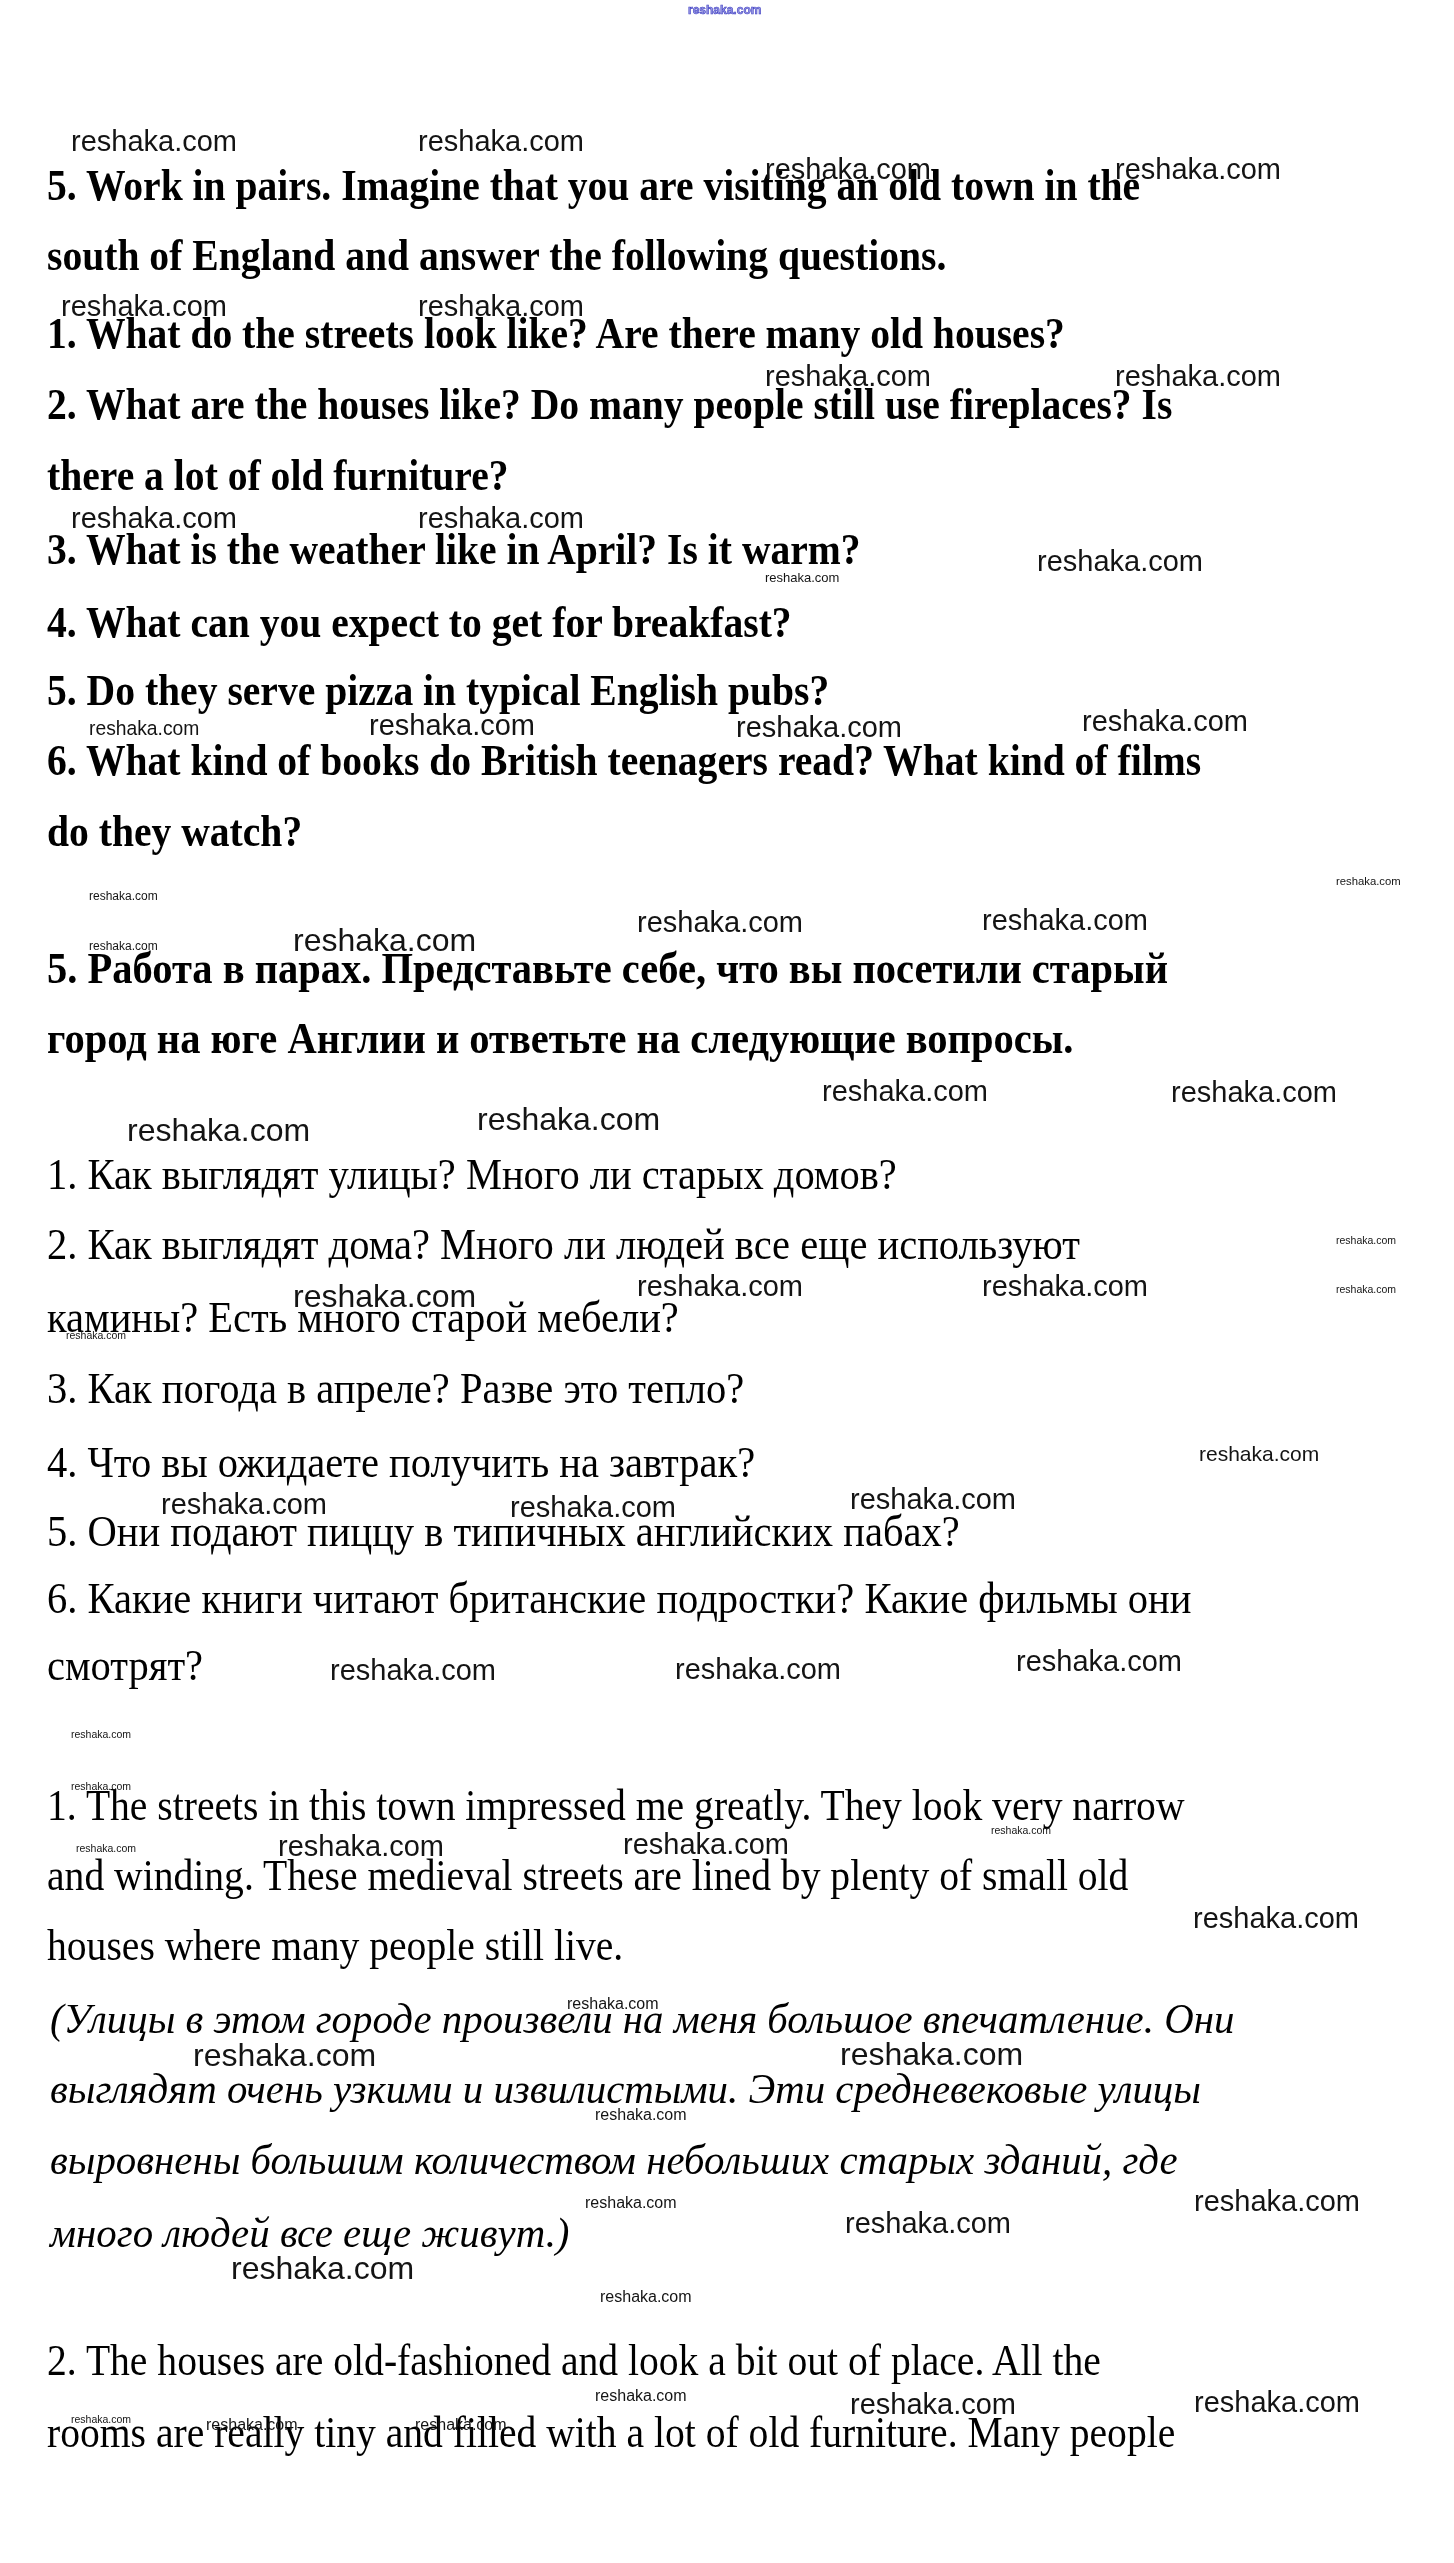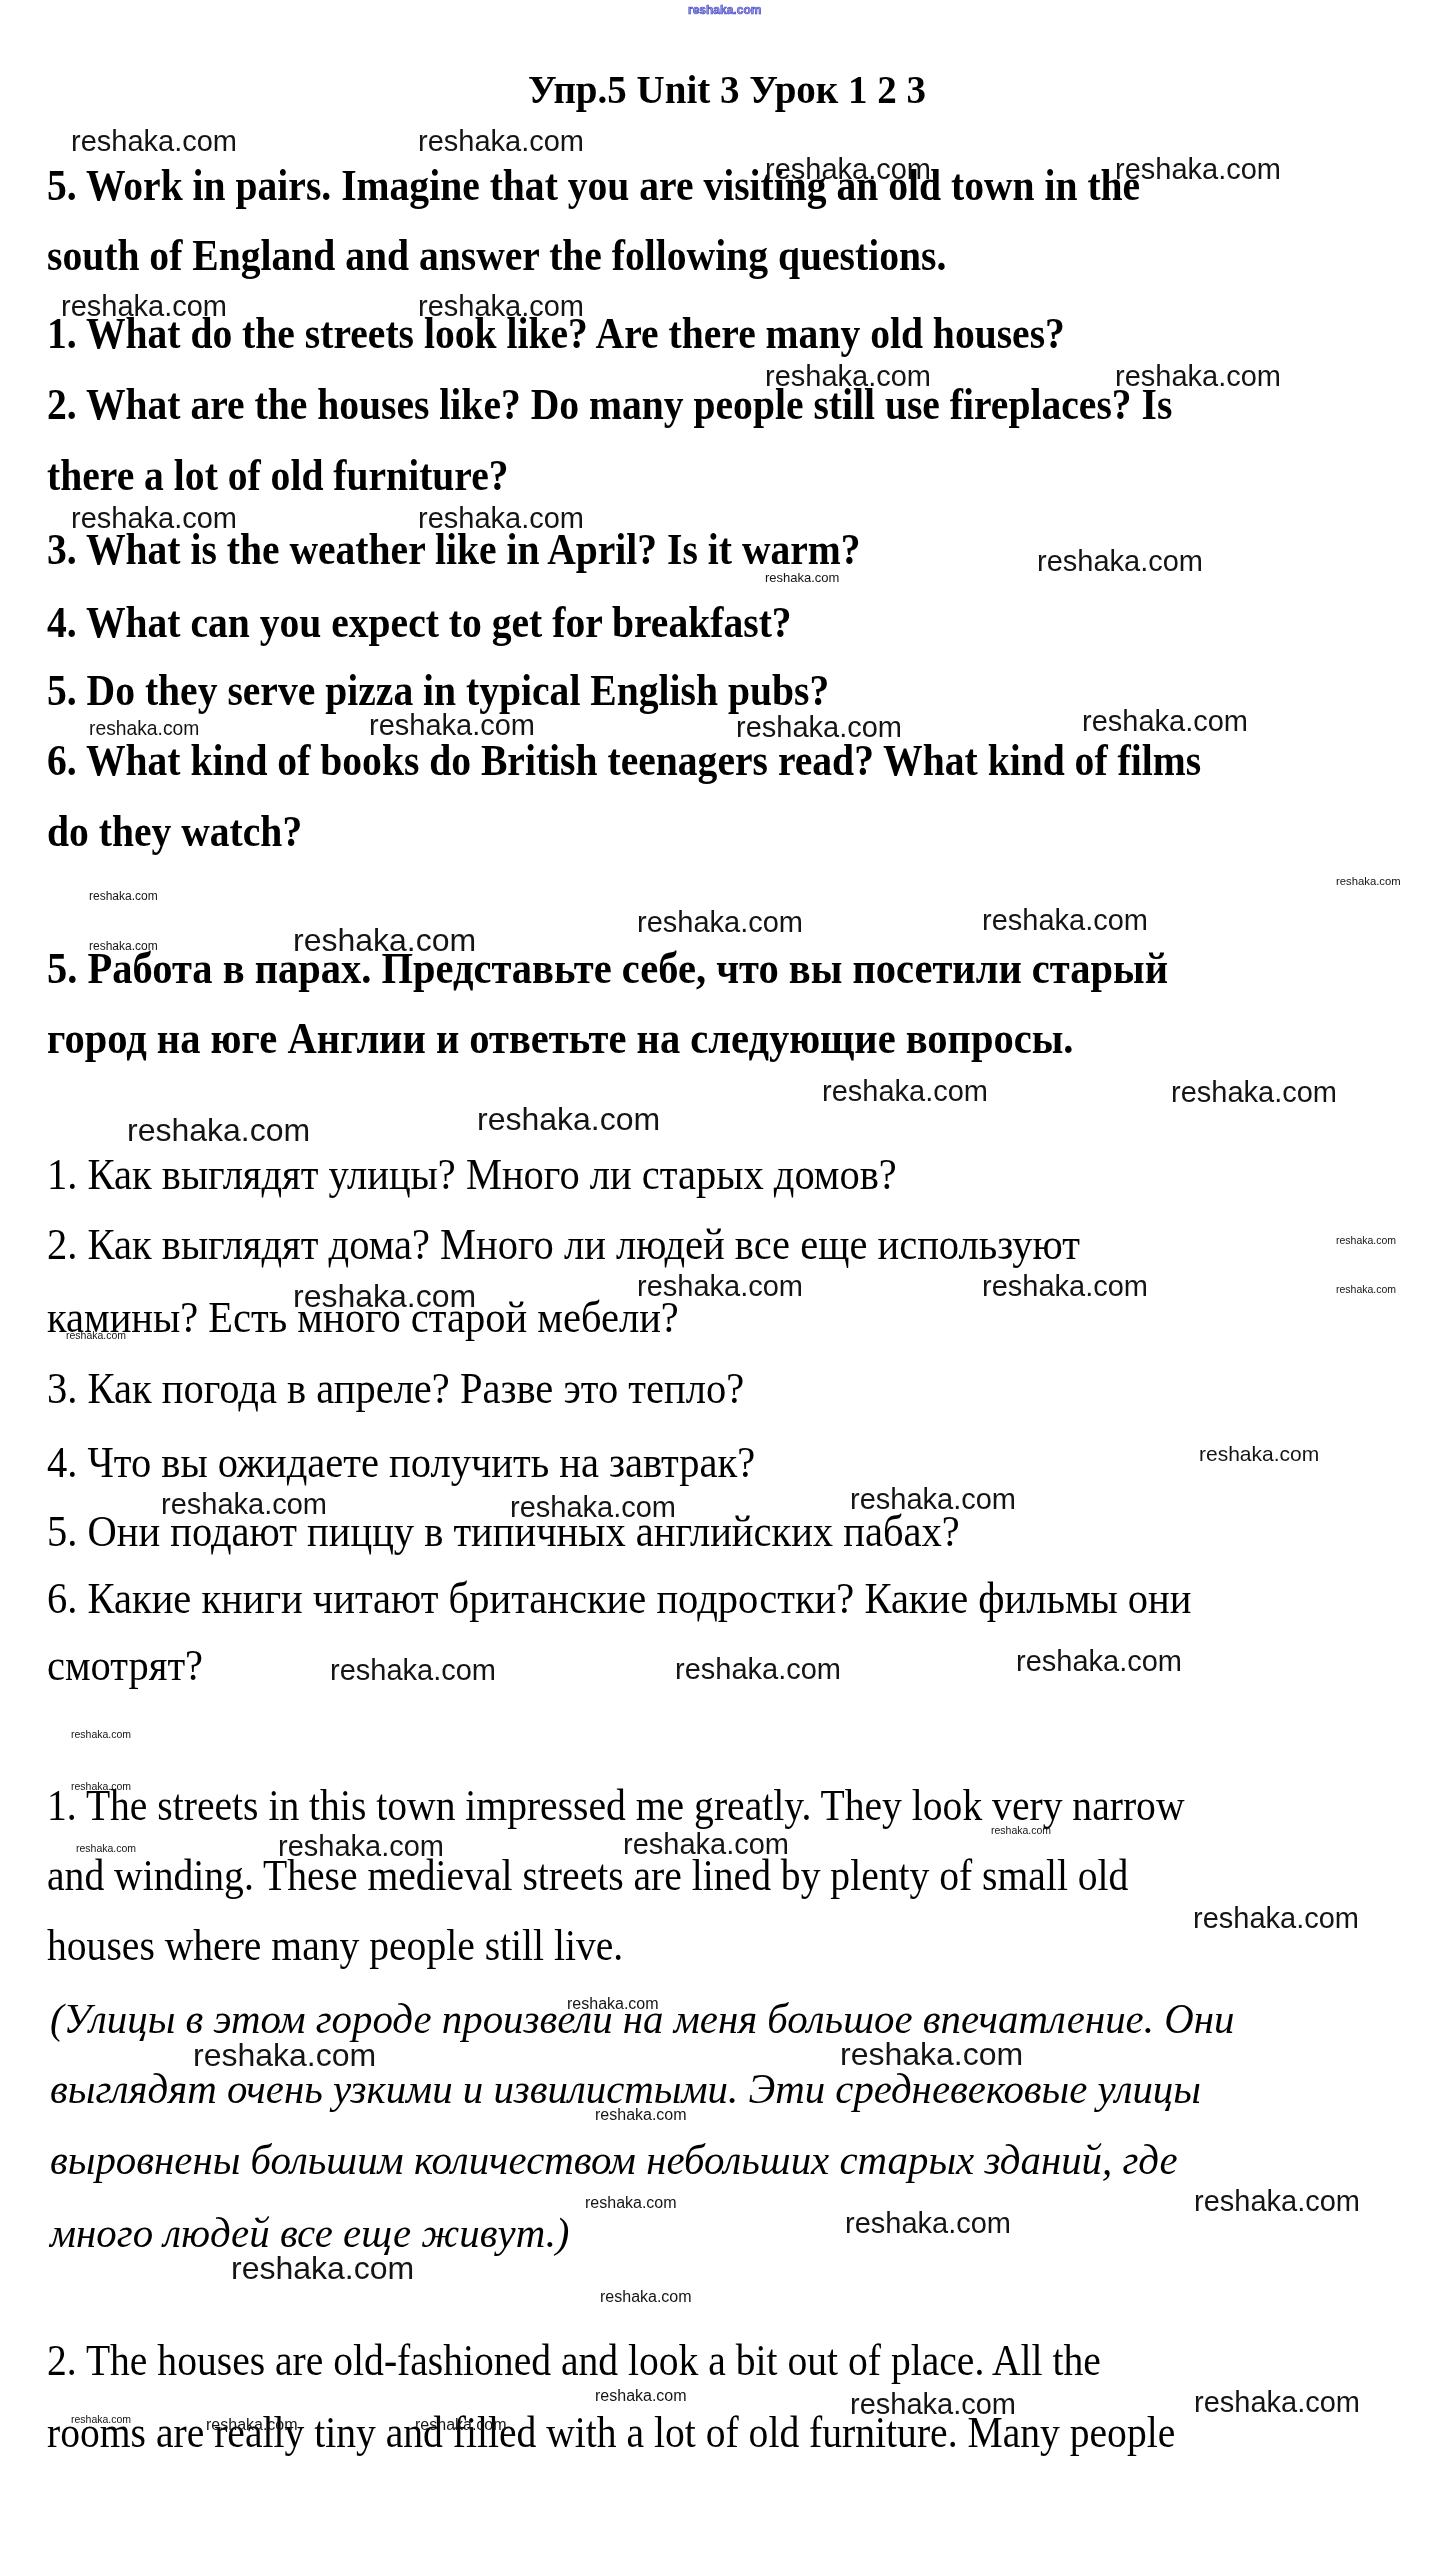--- a/index.html
+++ b/index.html
@@ -76,21 +76,20 @@
     -webkit-text-stroke:0.6px #3c3cc0;
   }
 </style>
 </head>
 <body>
 
 <div class="page">
 
   <span class="wm-top" style="left:688px;top:4px;">reshaka.com</span>
 
-  <div class="line t-title" style="top:70px;">Упр.5 Unit 3 Урок 1 2 3</div>
 
   <div class="line t-bold-en" style="top:163px;">5. Work in pairs. Imagine that you are visiting an old town in the</div>
   <div class="line t-bold-en" style="top:233px;">south of England and answer the following questions.</div>
 
   <div class="line t-bold-en" style="top:311px;">1. What do the streets look like? Are there many old houses?</div>
   <div class="line t-bold-en" style="top:382px;">2. What are the houses like? Do many people still use fireplaces? Is</div>
   <div class="line t-bold-en" style="top:453px;">there a lot of old furniture?</div>
   <div class="line t-bold-en" style="top:527px;">3. What is the weather like in April? Is it warm?</div>
   <div class="line t-bold-en" style="top:600px;">4. What can you expect to get for breakfast?</div>
   <div class="line t-bold-en" style="top:668px;">5. Do they serve pizza in typical English pubs?</div>

